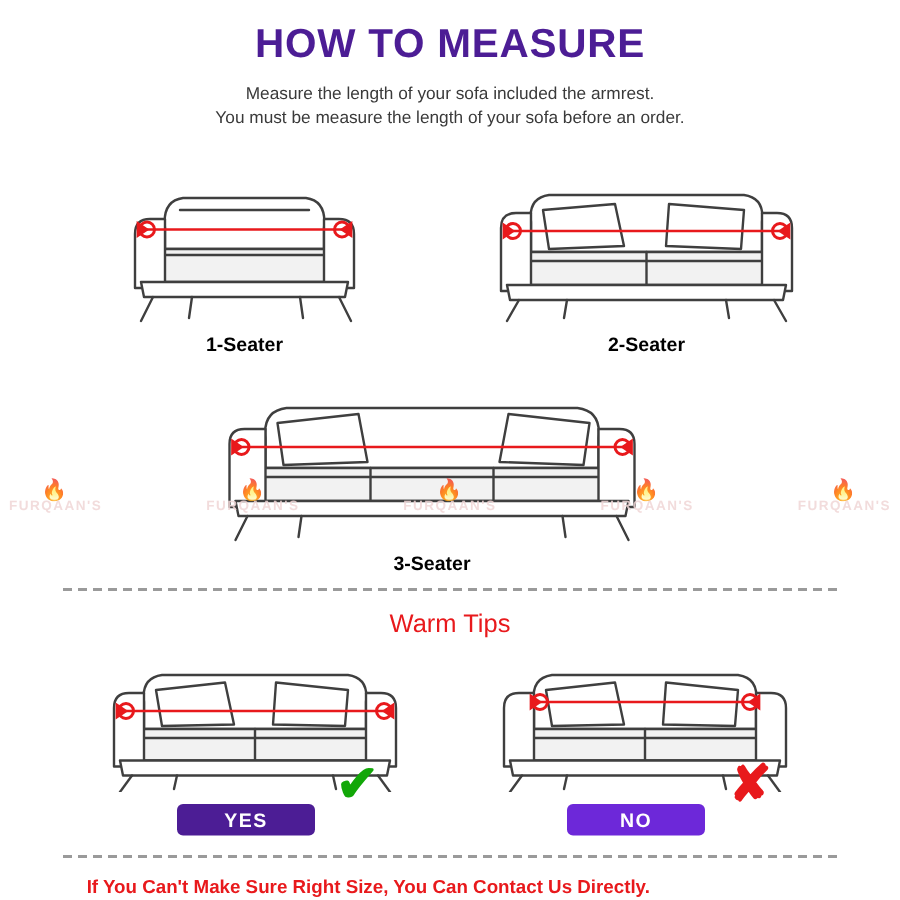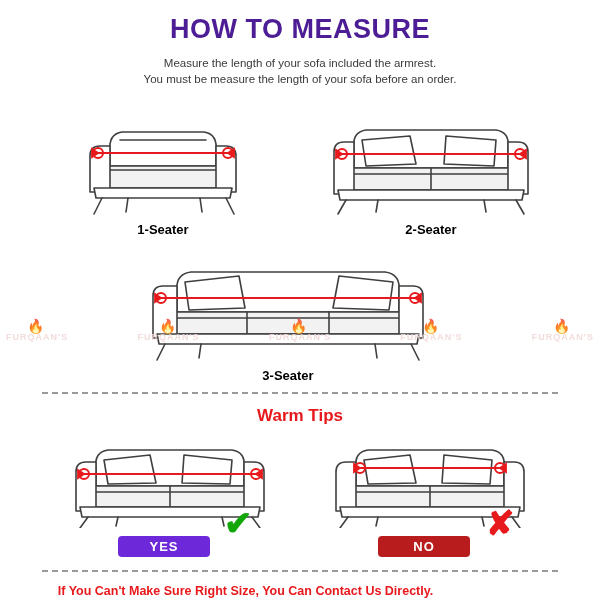--- a/index.html
+++ b/index.html
@@ -61,32 +61,32 @@
   .dash{
     position:absolute;left:42px;width:516px;height:0;
     border-top:2px dashed #9a9a9a;
   }
 
   .warm-tips{
     position:absolute;left:0;width:600px;
     text-align:center;
     color:#e8191c;
     font-size:17px;
-    font-weight:bold;
+    font-weight:normal;
   }
 
   
   .pill{
     width:92px;height:21px;border-radius:4px;
     color:#fff;font-size:13px;font-weight:bold;
     display:flex;align-items:center;justify-content:center;
     letter-spacing:1px;
   }
-  .pill.yes{background:#6d28d9;}
-  .pill.no{background:#b91c1c;}
+  .pill.yes{background:#4c1d95;}
+  .pill.no{background:#6d28d9;}
 
   .mark{
     font-size:34px;font-weight:bold;line-height:30px;
   }
   .mark.ok{color:#12a708;}
   .mark.bad{color:#e8191c;}
 
   .footer{
     position:absolute;left:0;width:491px;
     text-align:center;

